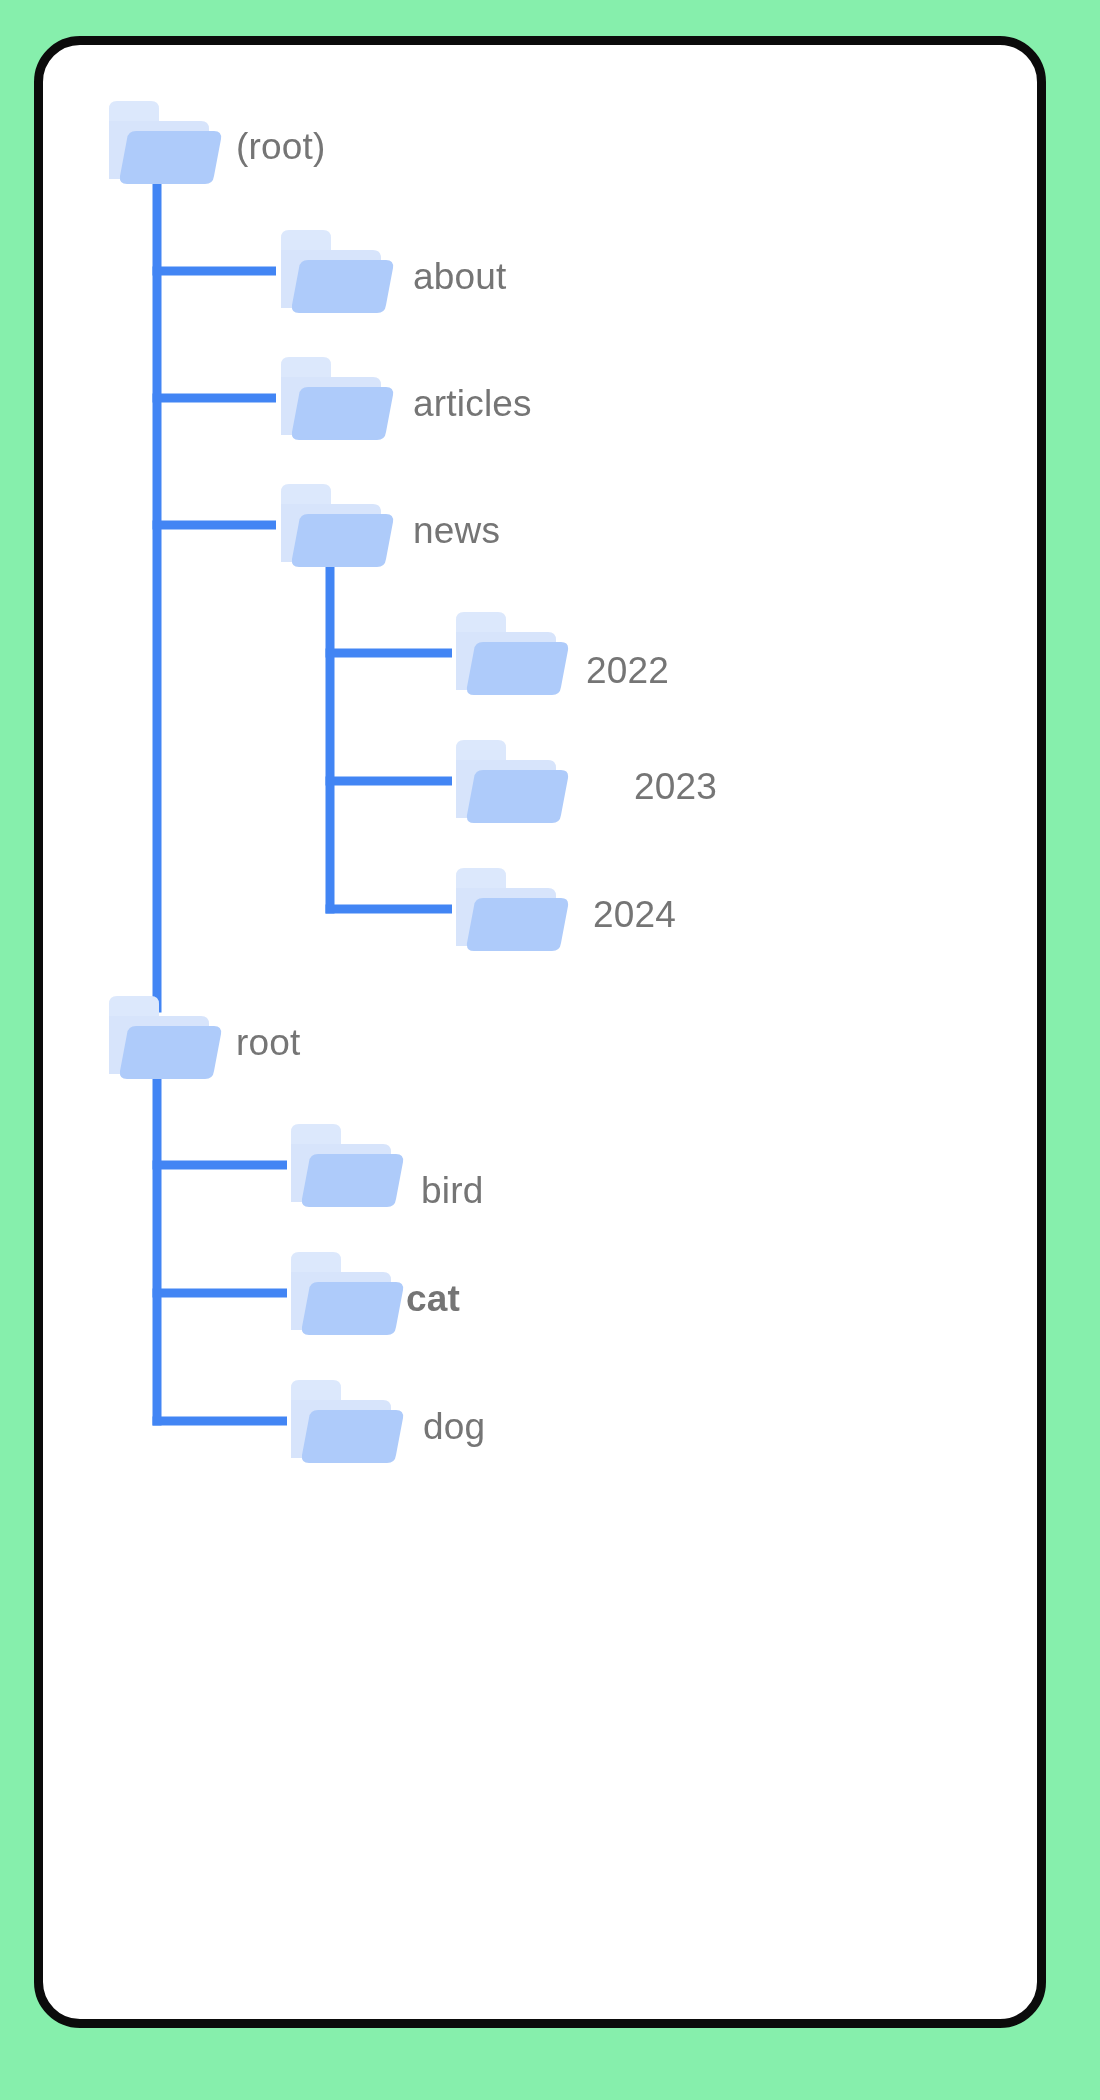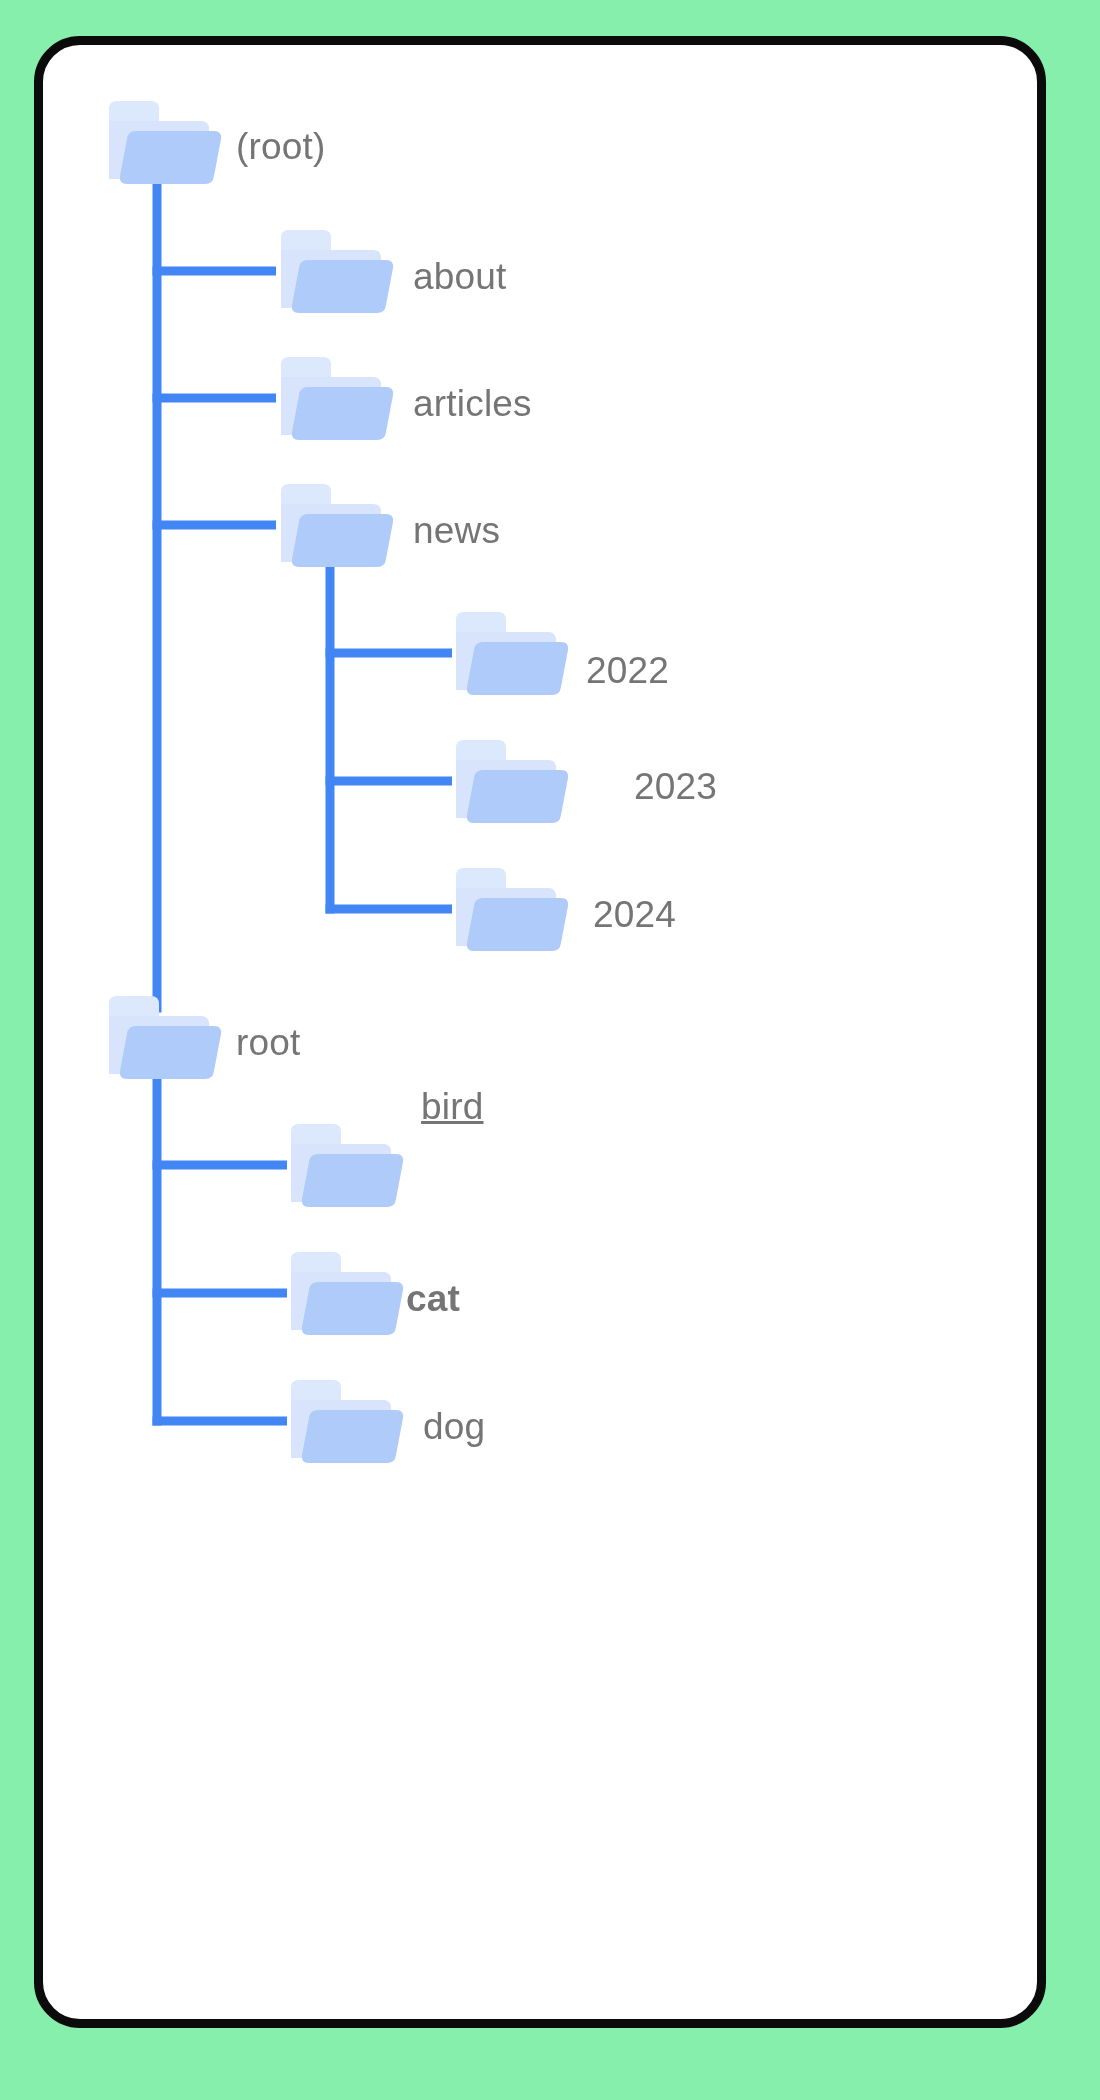--- a/index.html
+++ b/index.html
@@ -151,21 +151,21 @@
             <path d="M24 40 q1 -8 9 -8 h78 q8 0 7 8 l-7 37 q-1 8 -9 8 h-78 q-8 0 -7 -8 z" fill="#AECBFA"></path>
           </svg></div>
         <div class="label" style="left: 236px; top: 1022px; color: rgb(117, 117, 117);">root</div>
       </div>
       <div class="node" style="left: 0px; top: 0px;">
         <div class="folder" style="left: 285px; top: 1122px;"><svg width="120" height="85" viewBox="0 0 120 85">
             <path d="M6 10 q0 -8 8 -8 h34 q8 0 8 8 v62 q0 8 -8 8 h-34 q-8 0 -8 -8 z" fill="#DCE8FC"></path>
             <path d="M6 22 h92 q8 0 8 8 v42 q0 8 -8 8 h-92 q0 0 0 0 z" fill="#D7E4FB"></path>
             <path d="M24 40 q1 -8 9 -8 h78 q8 0 7 8 l-7 37 q-1 8 -9 8 h-78 q-8 0 -7 -8 z" fill="#AECBFA"></path>
           </svg></div>
-        <div class="label" style="left: 421px; top: 1086px; color: rgb(117, 117, 117); text-decoration: underline;">bird</div>
+        <div class="label" style="left: 421px; top: 1170px; color: rgb(117, 117, 117);">bird</div>
       </div>
       <div class="node" style="left: 0px; top: 0px;">
         <div class="folder" style="left: 285px; top: 1250px;"><svg width="120" height="85" viewBox="0 0 120 85">
             <path d="M6 10 q0 -8 8 -8 h34 q8 0 8 8 v62 q0 8 -8 8 h-34 q-8 0 -8 -8 z" fill="#DCE8FC"></path>
             <path d="M6 22 h92 q8 0 8 8 v42 q0 8 -8 8 h-92 q0 0 0 0 z" fill="#D7E4FB"></path>
             <path d="M24 40 q1 -8 9 -8 h78 q8 0 7 8 l-7 37 q-1 8 -9 8 h-78 q-8 0 -7 -8 z" fill="#AECBFA"></path>
           </svg></div>
         <div class="label" style="left: 406px; top: 1278px; color: rgb(117, 117, 117); font-weight: bold;">cat</div>
       </div>
       <div class="node" style="left: 0px; top: 0px;">

